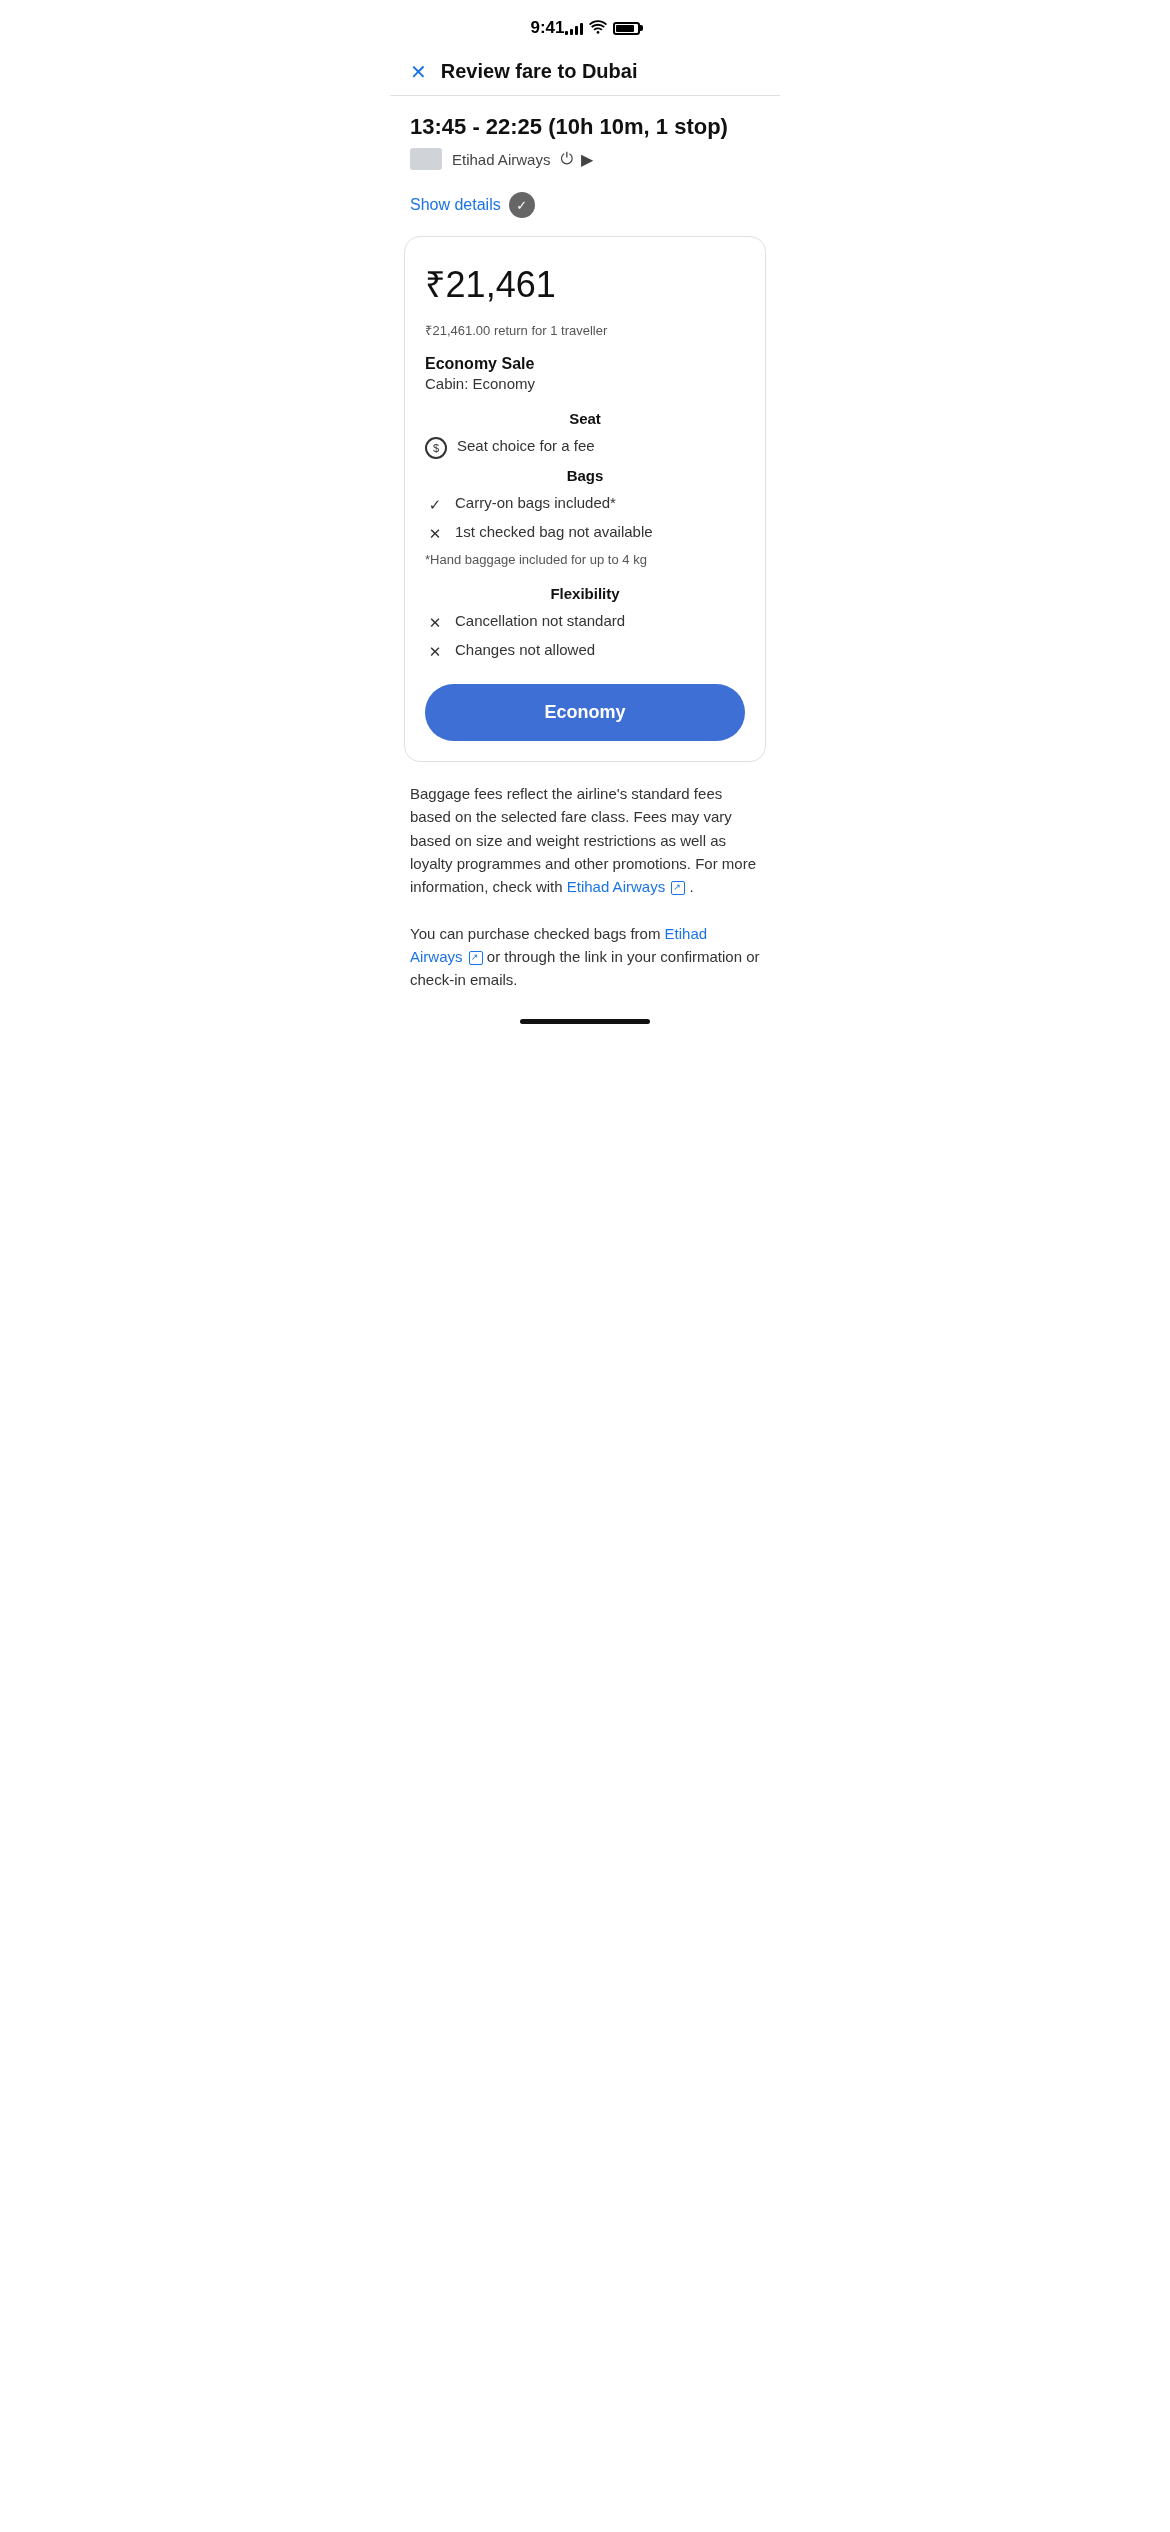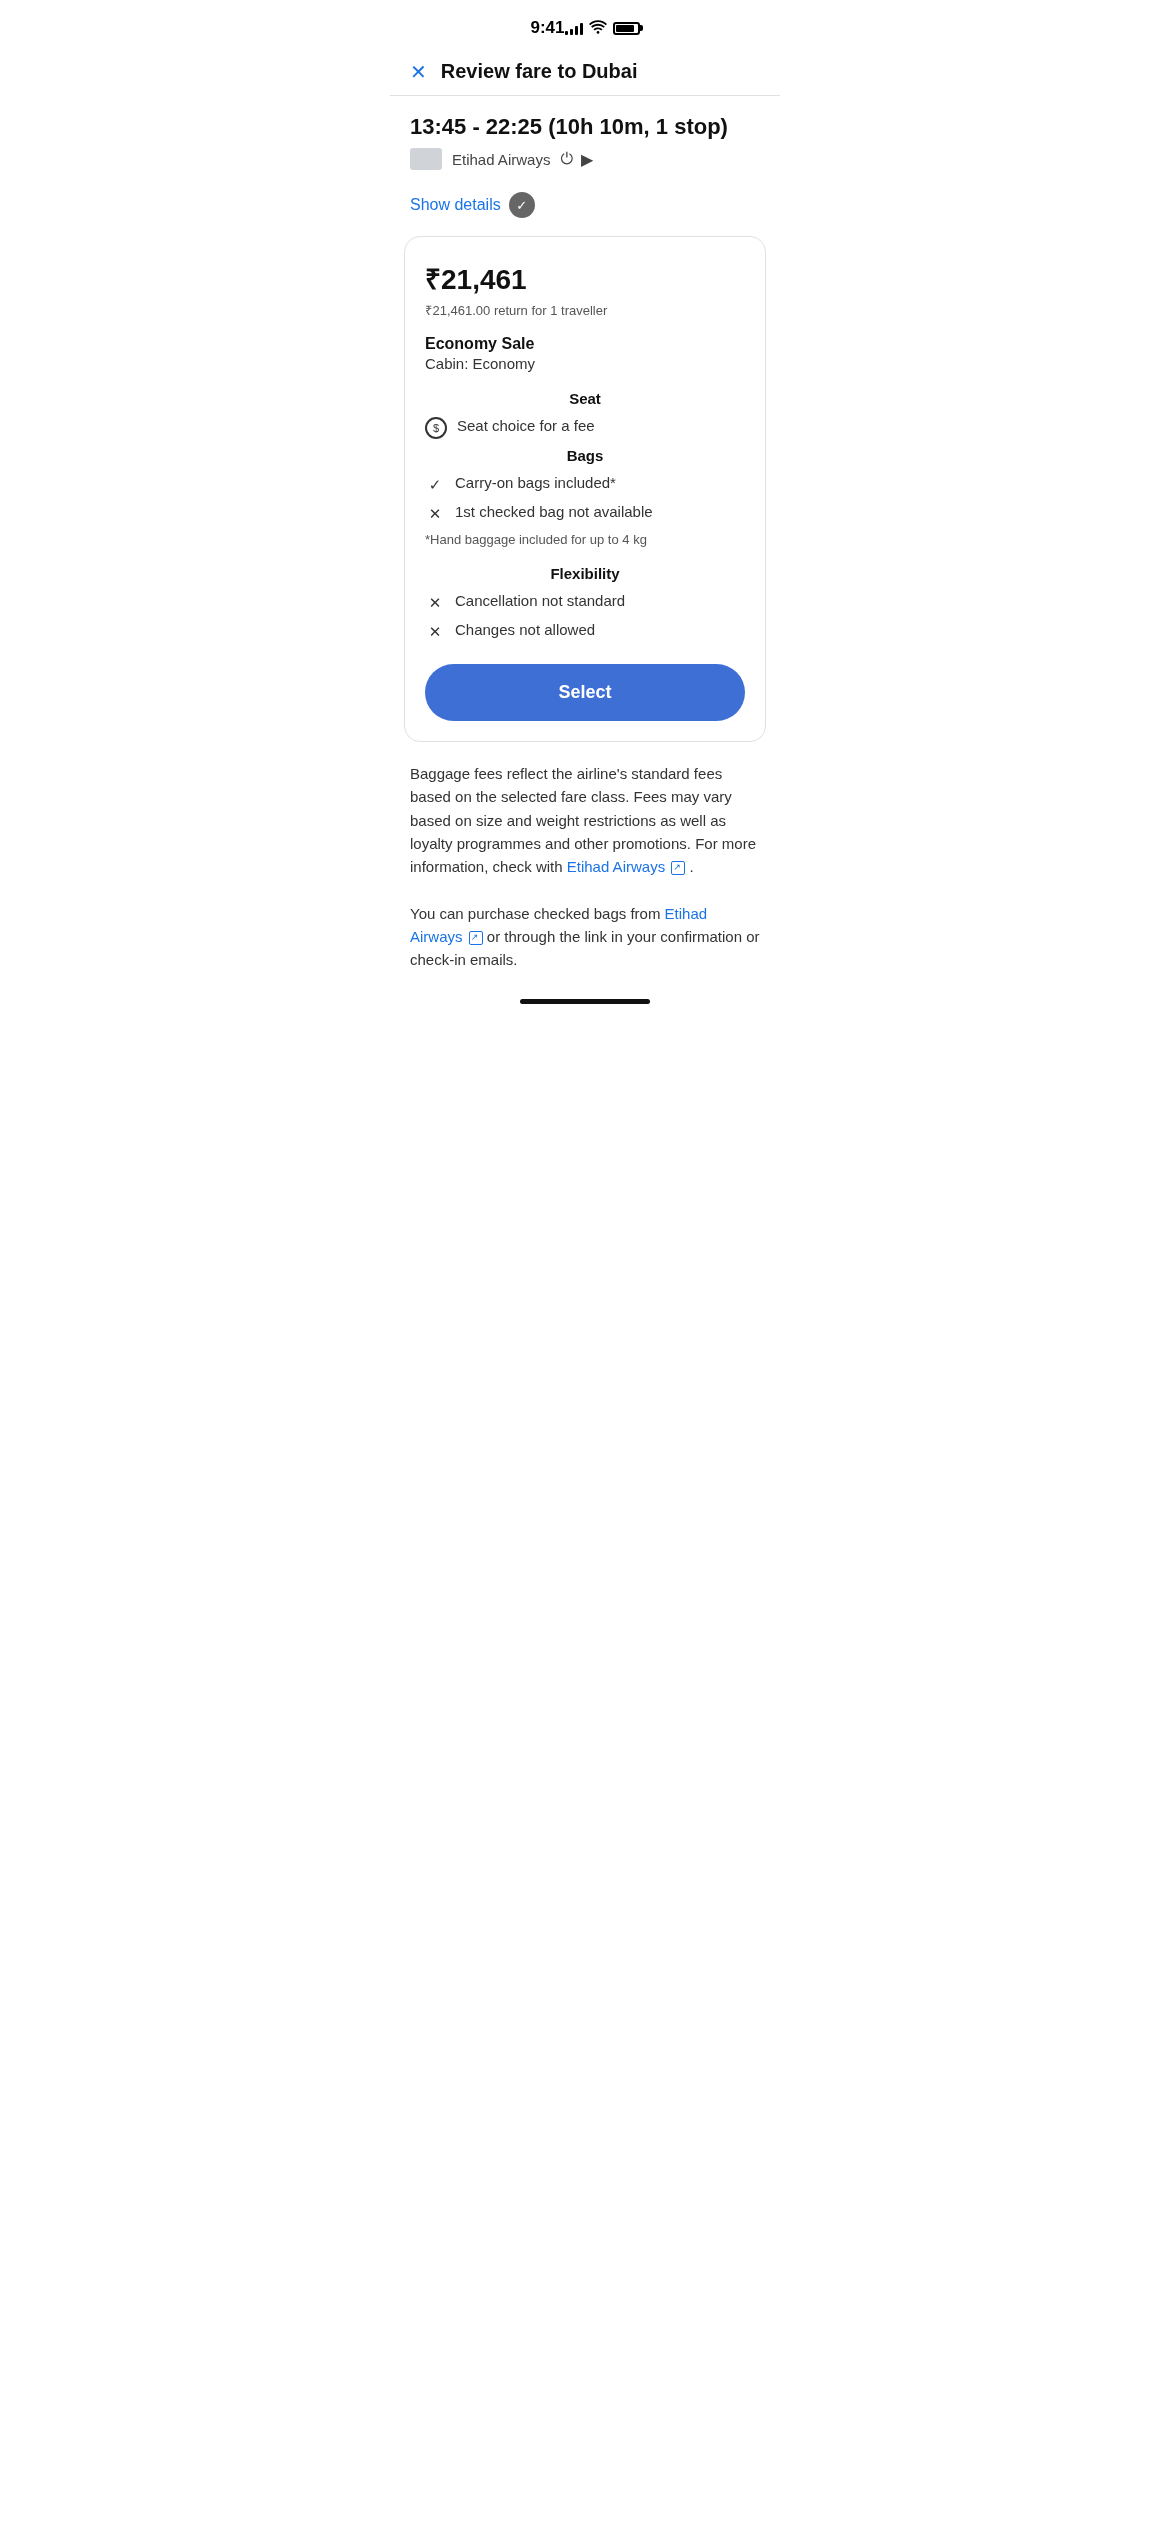--- a/index.html
+++ b/index.html
@@ -166,24 +166,24 @@
     
     .fare-card {
       margin: 0 14px;
       border: 1.5px solid #e0e0e0;
       border-radius: 16px;
       padding: 22px 20px 20px;
       background: #fff;
     }
 
     .price-main {
-      font-size: 28px;
-      font-weight: 700;
+      font-size: 36px;
+      font-weight: 400;
       color: #111;
-      margin-bottom: 4px;
+      margin-bottom: 13px;
     }
     .price-sub {
       font-size: 13px;
       color: #555;
       margin-bottom: 16px;
     }
 
     .fare-name {
       font-size: 16px;
       font-weight: 700;
@@ -388,21 +388,21 @@
     <div class="feature-row">
       <span class="feature-icon cross">✕</span>
       <span>Cancellation not standard</span>
     </div>
     <div class="feature-row">
       <span class="feature-icon cross">✕</span>
       <span>Changes not allowed</span>
     </div>
   </div>
 
-  <button class="select-btn">Select</button>
+  <button class="select-btn">Economy</button>
 </div>
 
 <div class="info-text">
   <p>
     <span>Baggage fees reflect the airline's standard fees based on the selected fare class. Fees may vary based on size and weight restrictions as well as loyalty programmes and other promotions. For more information, check with</span>
     <span> </span>
     <span class="link-blue">Etihad Airways</span>
     <span class="ext-icon"></span>
     <span> .</span>
   </p>

